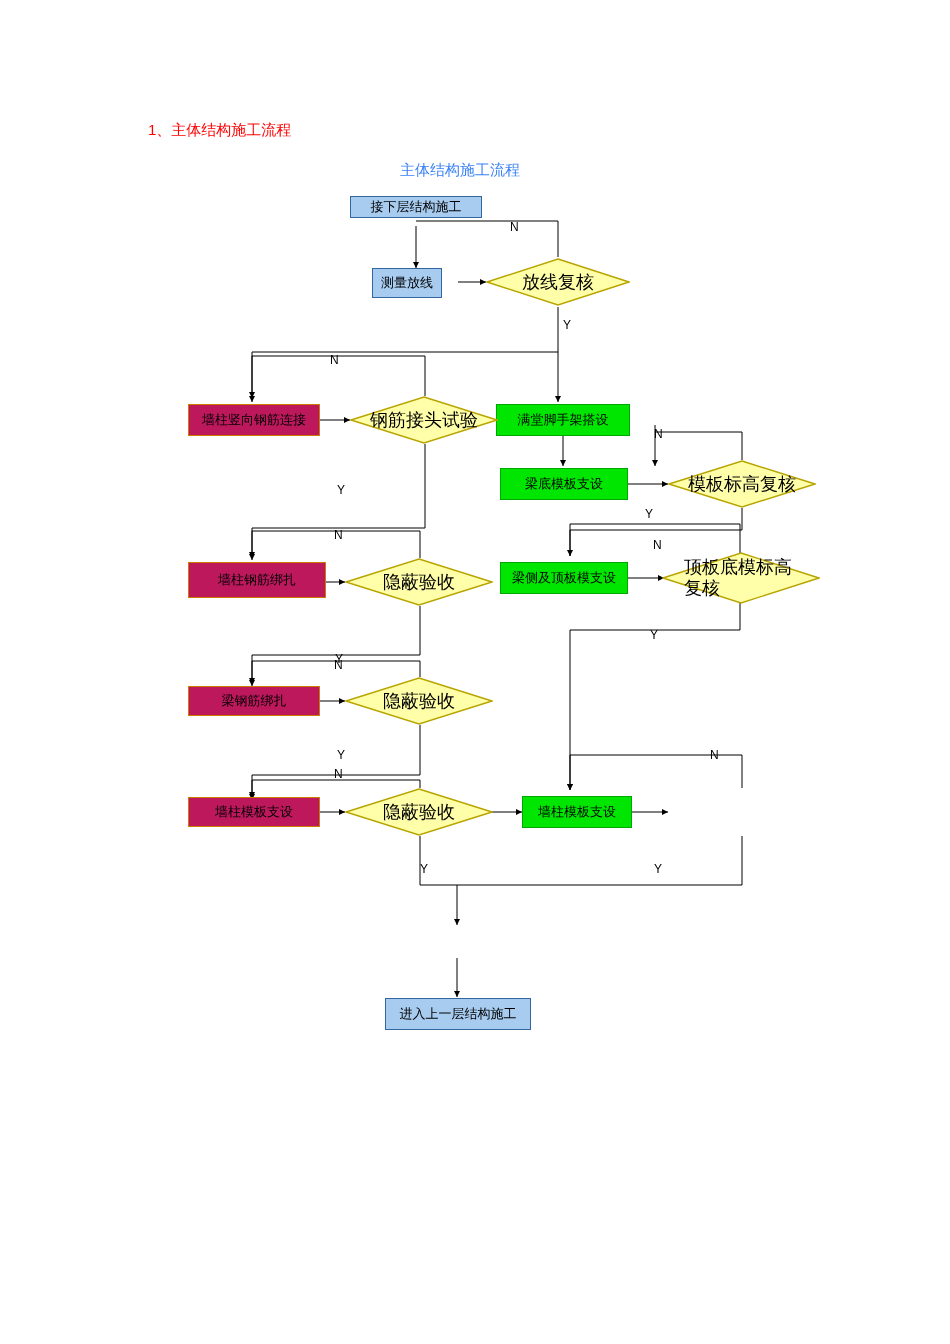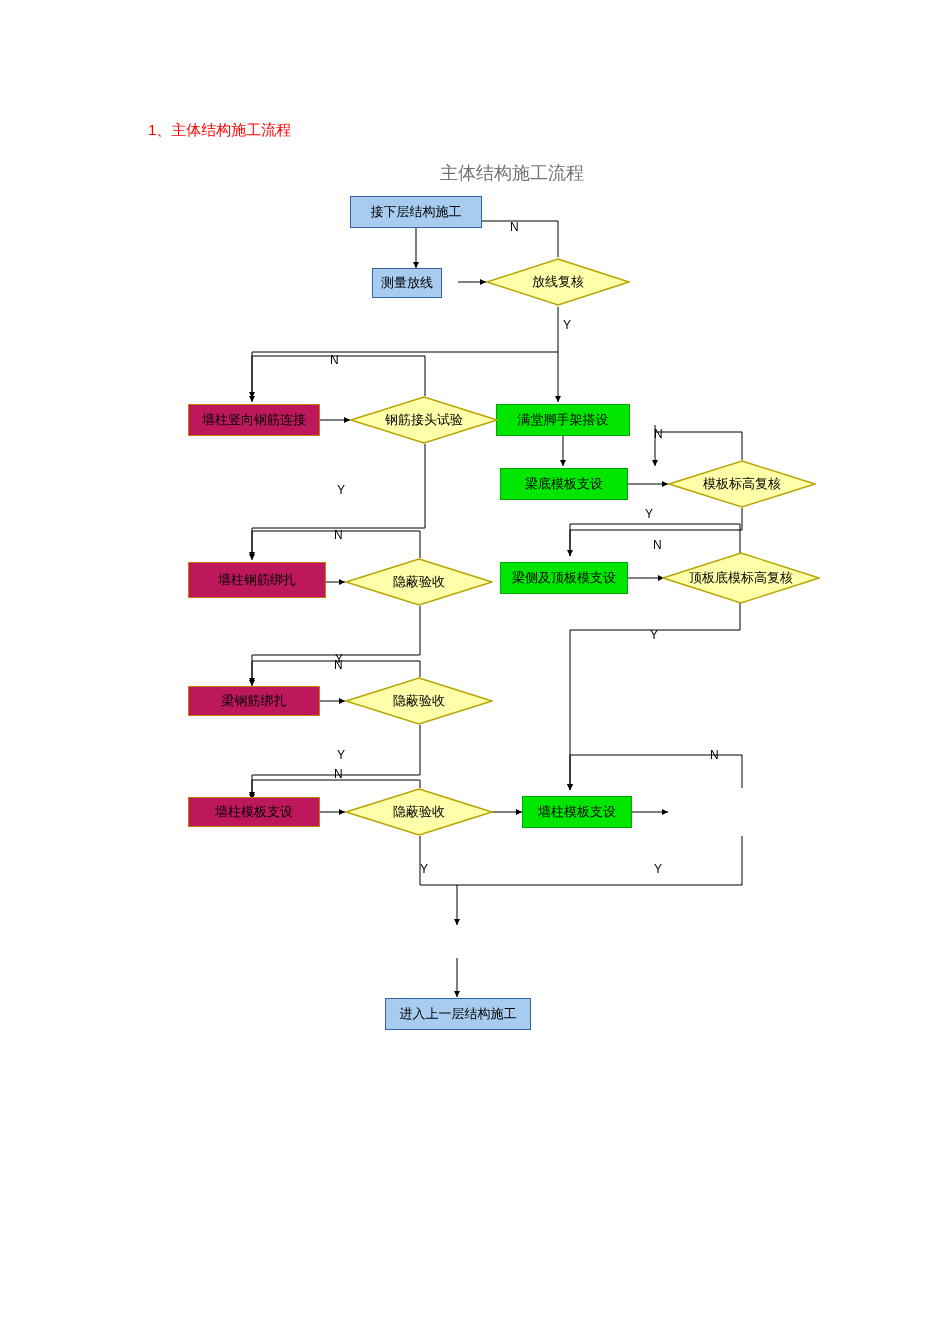--- a/index.html
+++ b/index.html
@@ -23,38 +23,37 @@
   }
   .rect{border:1px solid #4472a8;}
   .blue{background:#a8ccf0;border:1px solid #3366a0;}
   .orange{background:#be185d;border:1px solid #cc7a00;}
   .green{background:#00e600;border:1px solid #00a800;}
   .diamond-wrap{position:absolute;z-index:3;}
   .diamond-shape{position:absolute;left:0;top:0;width:100%;height:100%;}
   .diamond-label{
     position:absolute;left:0;top:0;width:100%;height:100%;
     display:flex;align-items:center;justify-content:center;
-    text-align:left;font-size:13px;color:#000;line-height:1.15;
+    text-align:left;font-size:18px;color:#000;line-height:1.15;
     box-sizing:border-box;padding:0 14px;
   }
   .heading{
     position:absolute;
     font-size:15px;
     color:#ff0000;
     font-weight:normal;
     white-space:nowrap;
     z-index:4;
   }
   .title{
     position:absolute;
-    font-size:18px;
-    color:#737373;
+    font-size:15px;
+    color:#3b82f6;
     white-space:nowrap;
     z-index:4;
-    margin-left:40px;
   }
   .lbl{
     position:absolute;
     font-size:12px;
     color:#000;
     z-index:4;
     white-space:nowrap;
   }
   svg.lines{position:absolute;left:0;top:0;width:950px;height:1344px;z-index:1;}
 </style>
@@ -128,21 +127,21 @@
       <path d="M632,812 L668,812" marker-end="url(#arrow)"></path>
 
       <path d="M742,788 L742,755 L570,755 L570,790" marker-end="url(#arrow)"></path>
 
       <path d="M742,836 L742,885 L457,885"></path>
 
       <path d="M457,958 L457,997" marker-end="url(#arrow)"></path>
     </g>
   </svg>
 
-  <div class="node rect blue" style="left:350px;top:196px;width:132px;height:32px;">接下层结构施工</div>
+  <div class="node rect blue" style="left:350px;top:196px;width:132px;height:22px;">接下层结构施工</div>
 
   <div class="node rect blue" style="left:372px;top:268px;width:70px;height:30px;">测量放线</div>
 
   <div class="node rect orange" style="left:188px;top:404px;width:132px;height:32px;">墙柱竖向钢筋连接</div>
 
   <div class="node rect green" style="left:496px;top:404px;width:134px;height:32px;">满堂脚手架搭设</div>
 
   <div class="node rect green" style="left:500px;top:468px;width:128px;height:32px;">梁底模板支设</div>
 
   <div class="node rect orange" style="left:188px;top:562px;width:138px;height:36px;">墙柱钢筋绑扎</div>

